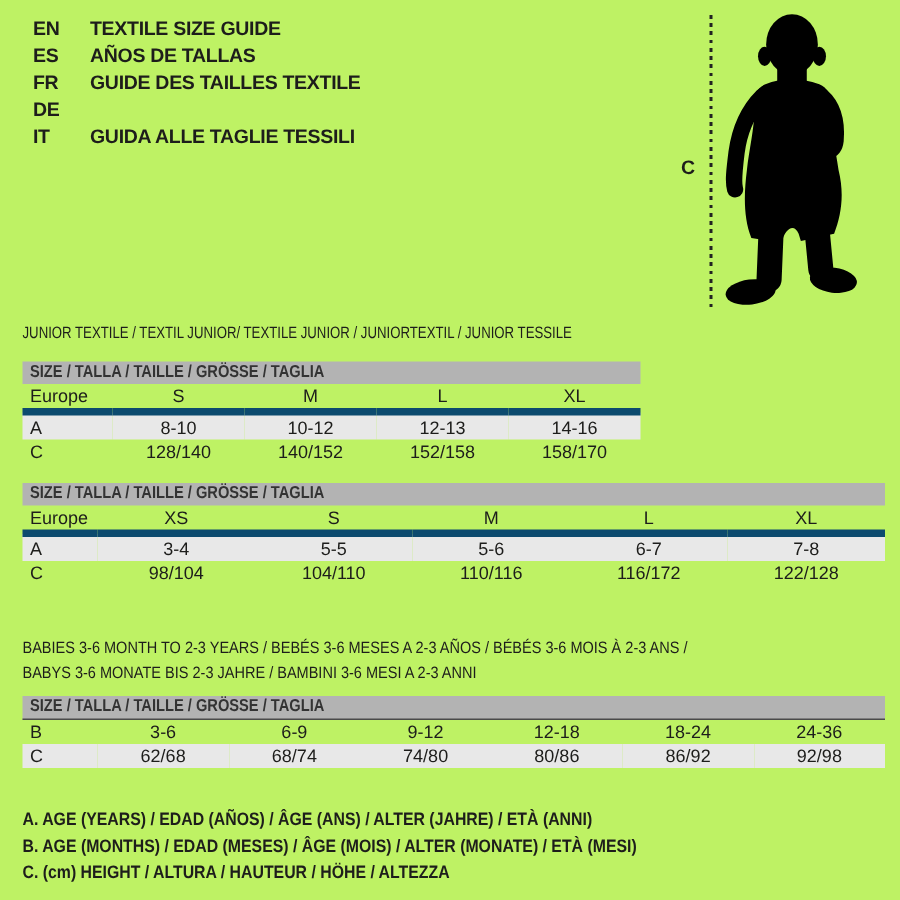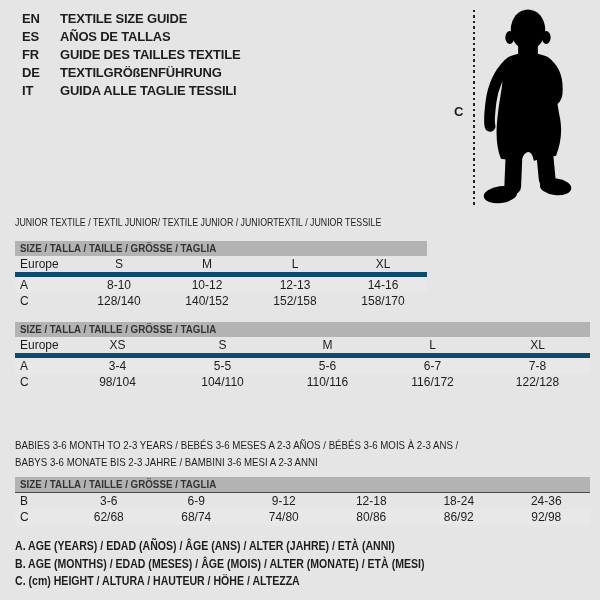--- a/index.html
+++ b/index.html
@@ -1,16 +1,16 @@
 <!DOCTYPE html>
 <html><head>
 <meta charset="utf-8">
 <style>
   html,body{margin:0;padding:0;background:#fff;}
-  .page{position:relative;width:600px;height:600px;background:#e5e5e5;overflow:hidden;
+  .page{position:relative;width:600px;height:600px;background:#bef264;overflow:hidden;
         font-family:"Liberation Sans","DejaVu Sans",sans-serif;color:#1d1d1b;}
 
   
   .lang-list{position:absolute;left:22px;top:10px;}
   .lang-row{display:flex;line-height:18px;font-weight:bold;font-size:13px;letter-spacing:-0.2px;}
   .lang-code{width:38px;}
   .lang-name{white-space:nowrap;}
 
   
   .figure-area{position:absolute;left:440px;top:0;width:160px;height:215px;}
@@ -20,21 +20,21 @@
   .baby-svg{position:absolute;left:30px;top:5px;}
 
   
   .tbl{position:absolute;left:15px;}
   .tbl1{top:216px;width:412px;}
   .tbl2{top:322px;width:575px;}
   .tbl3{top:424px;width:575px;}
   .tbl-title{font-weight:normal;font-size:11px;white-space:nowrap;height:14px;}
   .tbl1 .tbl-title{margin-bottom:11px;}
   .tbl2 .tbl-title{margin-bottom:9px;}
-  .tbl3 .tbl-title{line-height:17px;height:34px;margin-bottom:6px;margin-top:13px;}
+  .tbl3 .tbl-title{line-height:17px;height:34px;margin-bottom:6px;}
   .cond{display:inline-block;transform-origin:0 50%;transform:scaleX(0.88);}
   .cond-narrow{display:inline-block;transform-origin:0 50%;transform:scaleX(0.80);}
   .sub{font-size:8px;vertical-align:-2px;}
   .size-bar{background:#b3b3b3;height:15px;line-height:15px;padding-left:5px;
     font-weight:bold;font-size:11.5px;color:#333;white-space:nowrap;}
   .size-bar .cond{transform:scaleX(0.85);}
   .tbl3 .size-bar{border-bottom:1px solid #4a4a4a;}
   table{width:100%;border-collapse:collapse;table-layout:fixed;}
   td{height:16px;padding:0;font-size:12px;text-align:center;vertical-align:middle;}
   td.lbl{text-align:left;padding-left:5px;}
@@ -60,21 +60,20 @@
     <div class="lang-row">
       <span class="lang-code">ES</span>
       <span class="lang-name">AÑOS DE TALLAS</span>
     </div>
     <div class="lang-row">
       <span class="lang-code">FR</span>
       <span class="lang-name">GUIDE DES TAILLES TEXTILE</span>
     </div>
     <div class="lang-row">
       <span class="lang-code">DE</span>
-      <span class="lang-name">TEXTILGRÖßENFÜHRUNG</span>
     </div>
     <div class="lang-row">
       <span class="lang-code">IT</span>
       <span class="lang-name">GUIDA ALLE TAGLIE TESSILI</span>
     </div>
   </div>
 
   <div class="figure-area">
     <div class="height-line"></div>
     <div class="height-label">C</div>

